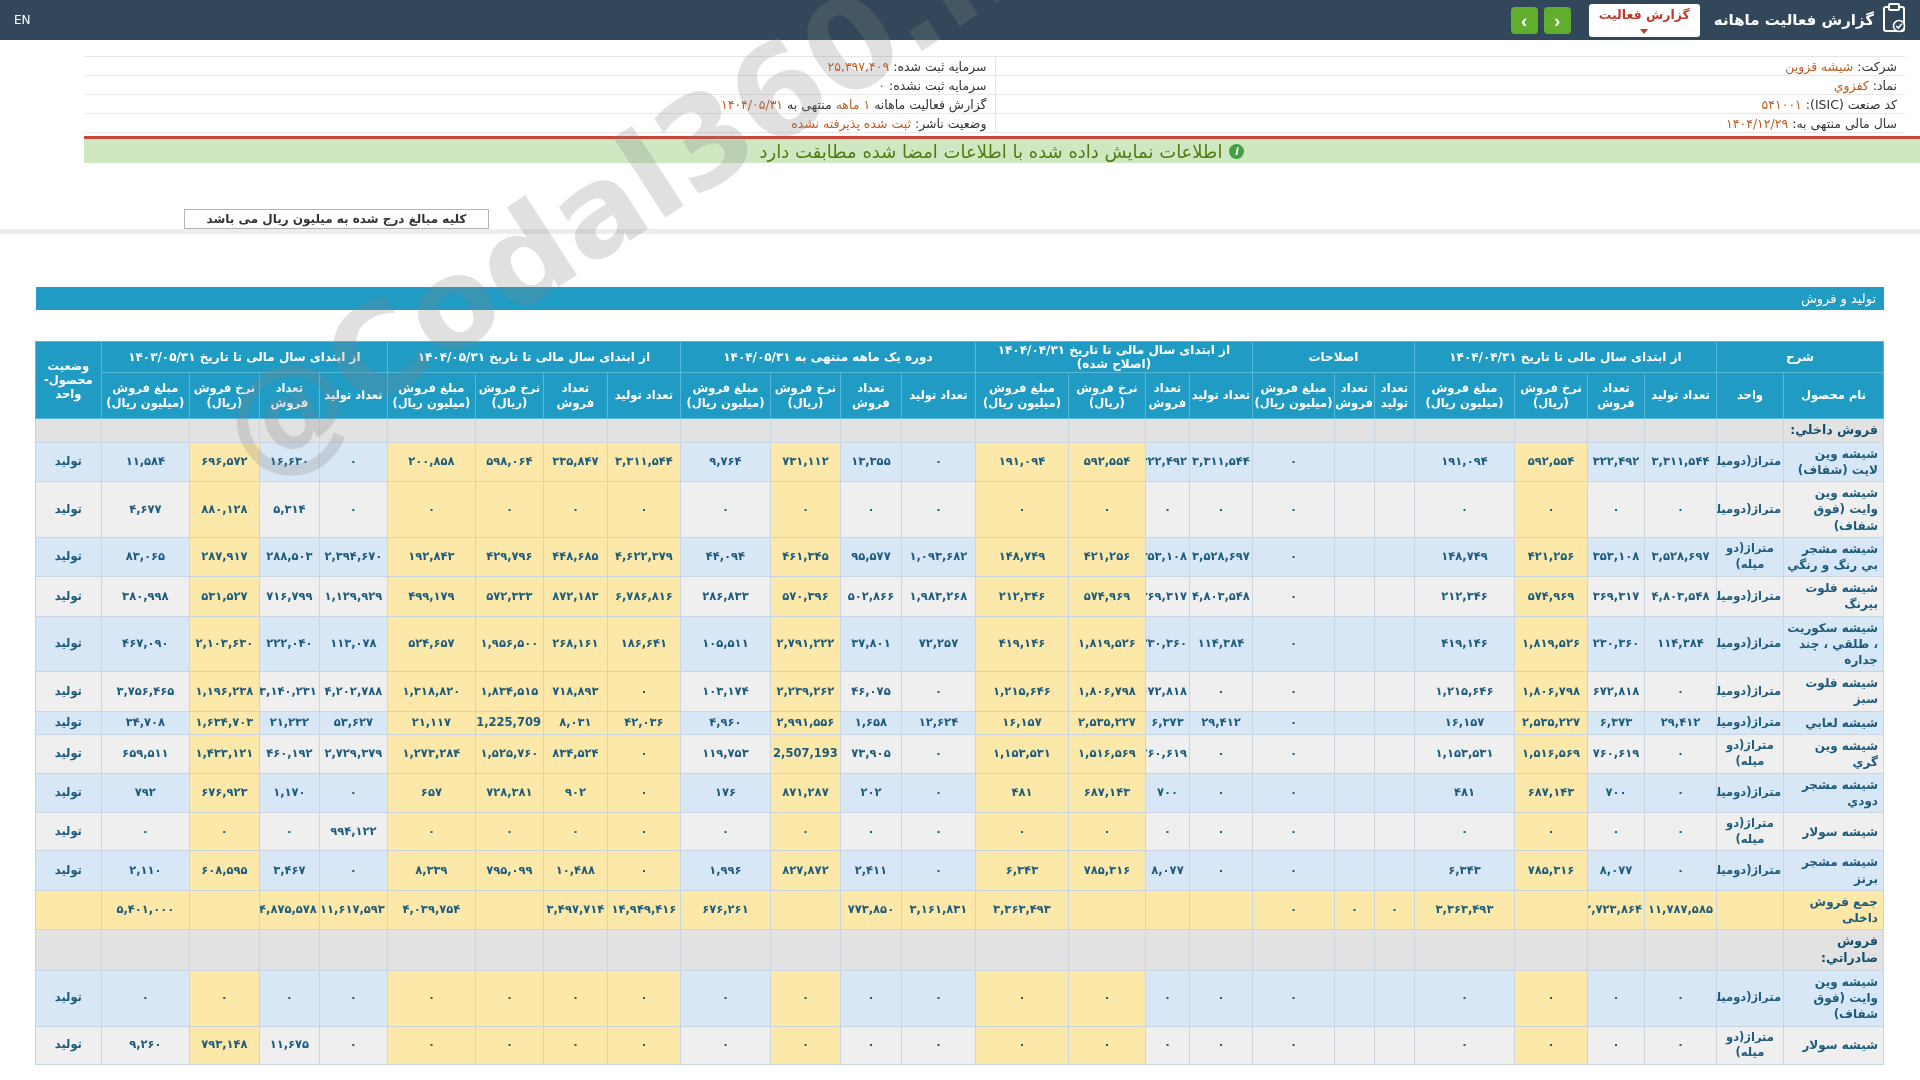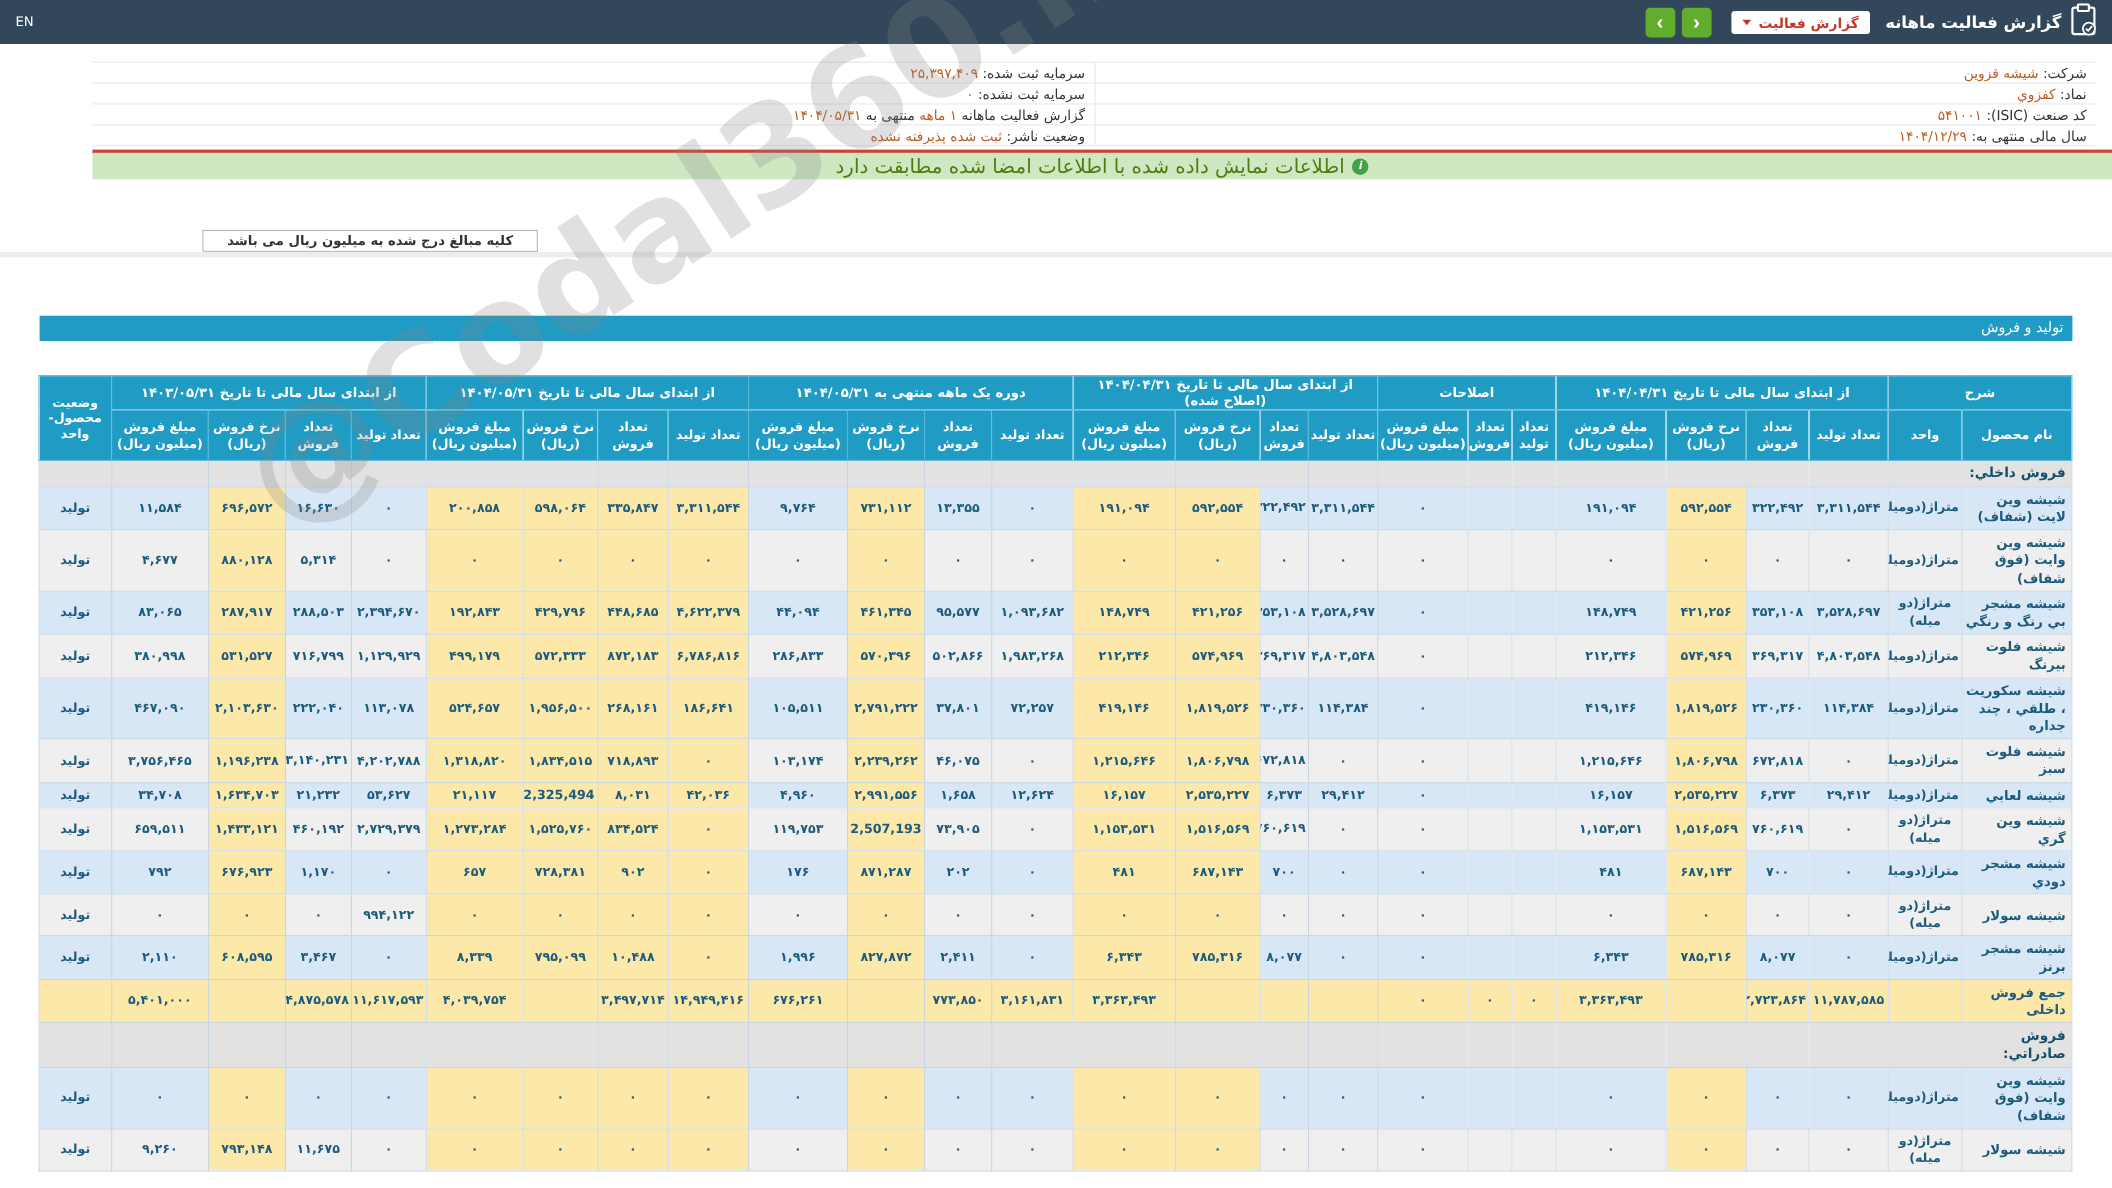--- a/index.html
+++ b/index.html
@@ -3,21 +3,21 @@
 <meta charset="utf-8">
 <style>
   * { box-sizing: border-box; margin: 0; padding: 0; }
   html,body { width:1920px; height:1080px; overflow:hidden; background:#fff;
     font-family:"DejaVu Sans","Liberation Sans",sans-serif; }
   
   .topbar { height:40px; background:#32485a; display:flex; align-items:center; padding:0 14px; }
   .topbar .report-icon { margin-left:8px; }
   .topbar .title { color:#fff; font-size:15px; font-weight:bold; margin-left:14px; }
   .dropdown { background:#fff; border-radius:3px; padding:3px 10px; display:flex; align-items:center; gap:7px;
-    cursor:pointer; }
+    cursor:pointer;flex-direction:column; }
   .dropdown .dd-label { color:#c0392b; font-size:12.5px; font-weight:bold; }
   .caret { width:0; height:0; border-left:4px solid transparent; border-right:4px solid transparent; border-top:5px solid #c0392b; }
   .navbtns { display:flex; gap:6px; margin-right:18px; }
   .navbtn { width:27px; height:27px; background:#61ad2e; border:none; border-radius:4px; color:#fff;
     font-size:19px; font-weight:bold; line-height:25px; text-align:center; cursor:pointer; }
   .spacer { flex:1; }
   .lang { color:#fff; font-size:12px; }
   
   .info-wrap { margin:16px 15px 0 84px; display:flex; border-top:1px solid #e6e6e6; }
   .info-col { width:50%; }
@@ -415,21 +415,21 @@
             <td>۲۹,۴۱۲</td>
             <td>۶,۳۷۳</td>
             <td class="ycell">۲,۵۳۵,۲۲۷</td>
             <td class="ycell">۱۶,۱۵۷</td>
             <td>۱۲,۶۲۴</td>
             <td>۱,۶۵۸</td>
             <td class="ycell">۲,۹۹۱,۵۵۶</td>
             <td>۴,۹۶۰</td>
             <td class="ycell">۴۲,۰۳۶</td>
             <td class="ycell">۸,۰۳۱</td>
-            <td class="ycell">2,325,494</td>
+            <td class="ycell">1,225,709</td>
             <td class="ycell">۲۱,۱۱۷</td>
             <td>۵۳,۶۲۷</td>
             <td>۲۱,۲۳۲</td>
             <td class="ycell">۱,۶۳۴,۷۰۳</td>
             <td>۳۴,۷۰۸</td>
             <td>تولید</td>
           </tr>
           <tr class="stripe-gray">
             <td class="name">شیشه وین گري</td>
             <td>متراژ(دو میله)</td>

